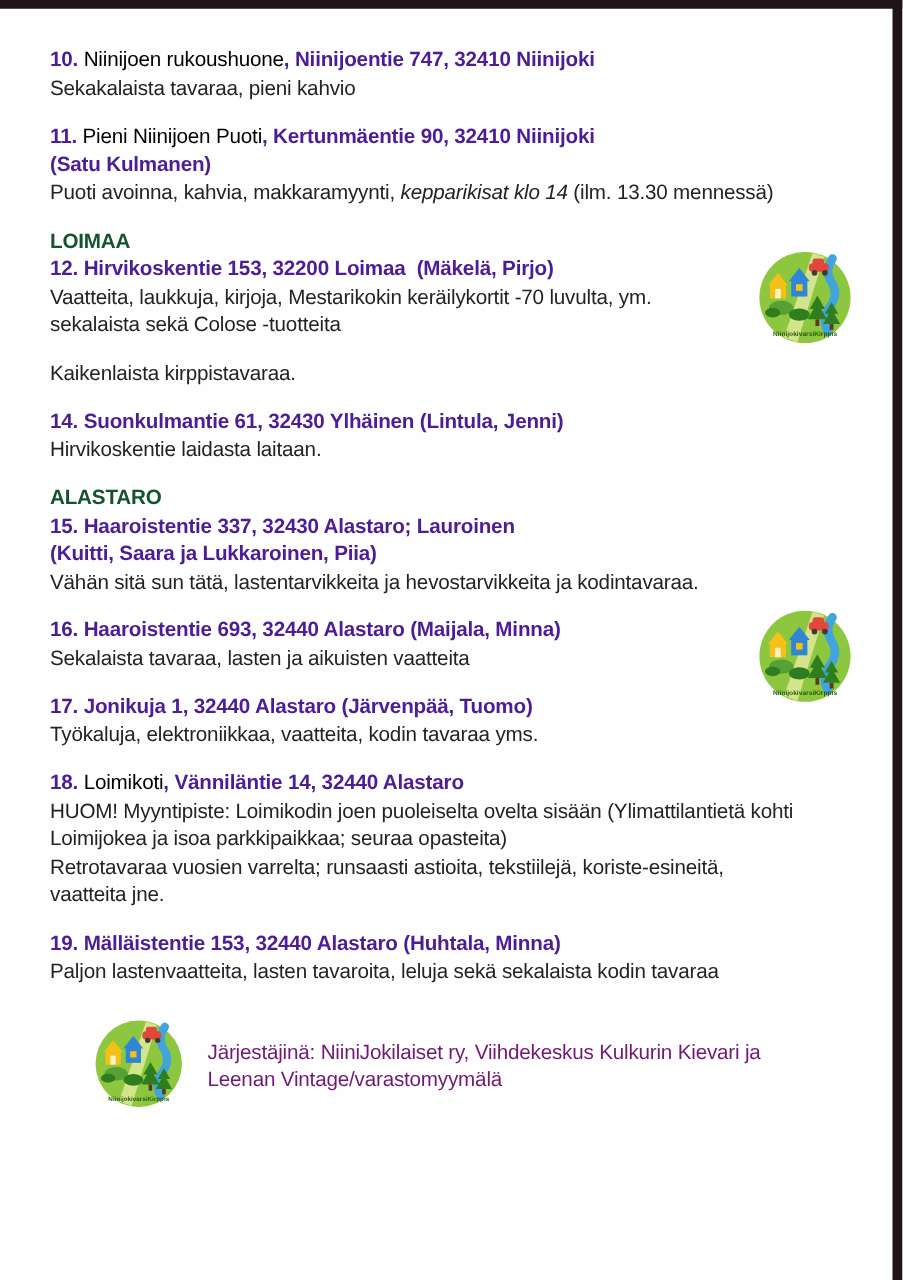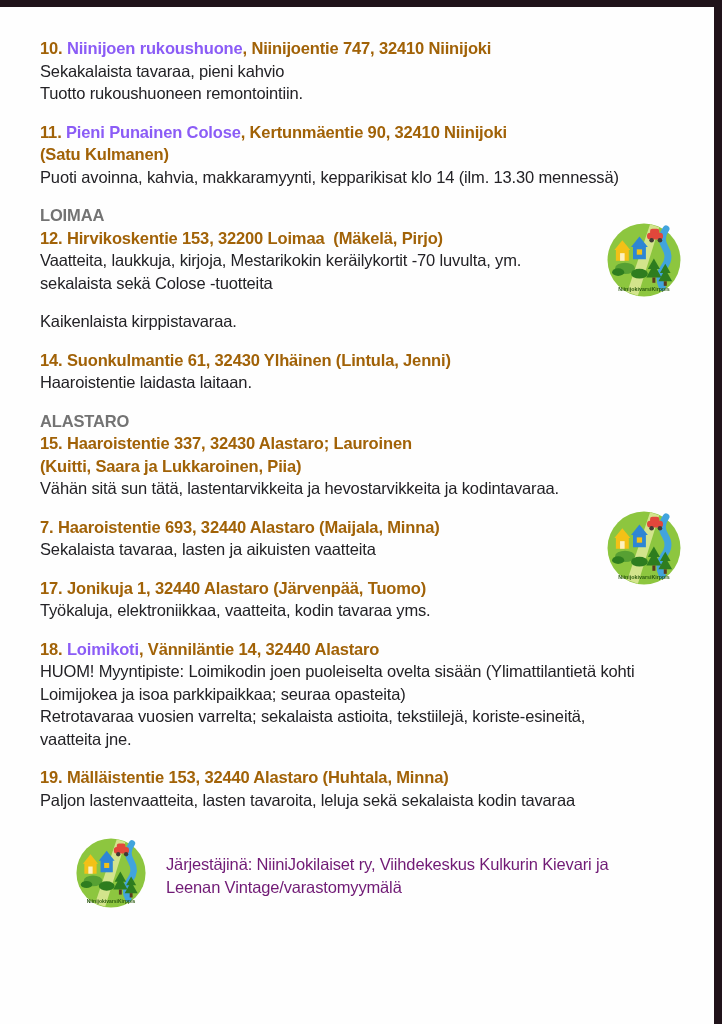--- a/index.html
+++ b/index.html
@@ -31,24 +31,24 @@
     position:relative;
     margin-bottom:16px;
   }
   .line{
     font-size:16.5px;
     line-height:22.5px;
     letter-spacing:-0.15px;
     color:#232226;
     white-space:pre; 
   }
-  .s-bold{font-weight:bold;color:#a16207;}
-  .s-blue-bold{font-weight:bold;color:#8b5cf6;}
-  .s-section{font-weight:bold;color:#737373;}
-  .s-italic{}
+  .s-bold{font-weight:bold;color:#4c1d95;}
+  .s-blue-bold{font-weight:normal;color:#000000;}
+  .s-section{font-weight:bold;color:#14532d;}
+  .s-italic{font-style:italic;}
   .s-regular{}
   
   .logo{
     position:absolute;
     right:-14px;
     width:76px;height:76px;
   }
   .logo svg{display:block;width:100%;height:100%;}
   #listing .block:nth-child(3) .logo{top:18px;}
   #listing .block:nth-child(7) .logo{top:-6px;}
@@ -73,24 +73,23 @@
 <body>
 
 <div class="page">
   <div class="frame-top"></div>
   <div class="frame-right"></div>
 
   <div class="content" id="listing">
       <div class="block">
         <div class="line"><span class="s-bold">10. </span><span class="s-blue-bold">Niinijoen rukoushuone</span><span class="s-bold">, Niinijoentie 747, 32410 Niinijoki</span></div>
         <div class="line"><span class="s-regular">Sekakalaista tavaraa, pieni kahvio</span></div>
-        <div class="line"><span class="s-regular">Tuotto rukoushuoneen remontointiin.</span></div>
-      </div>
-      <div class="block">
-        <div class="line"><span class="s-bold">11. </span><span class="s-blue-bold">Pieni Punainen Colose</span><span class="s-bold">, Kertunmäentie 90, 32410 Niinijoki</span></div>
+      </div>
+      <div class="block">
+        <div class="line"><span class="s-bold">11. </span><span class="s-blue-bold">Pieni Niinijoen Puoti</span><span class="s-bold">, Kertunmäentie 90, 32410 Niinijoki</span></div>
         <div class="line"><span class="s-bold">(Satu Kulmanen)</span></div>
         <div class="line"><span class="s-regular">Puoti avoinna, kahvia, makkaramyynti, </span><span class="s-italic">kepparikisat klo 14</span><span class="s-regular"> (ilm. 13.30 mennessä)</span></div>
       </div>
       <div class="block">
         <div class="line"><span class="s-section">LOIMAA</span></div>
         <div class="line"><span class="s-bold">12. Hirvikoskentie 153, 32200 Loimaa  (Mäkelä, Pirjo)</span></div>
         <div class="line"><span class="s-regular">Vaatteita, laukkuja, kirjoja, Mestarikokin keräilykortit -70 luvulta, ym.</span></div>
         <div class="line"><span class="s-regular">sekalaista sekä Colose -tuotteita</span></div>
         <div class="logo">
           <svg viewBox="0 0 100 100" xmlns="http://www.w3.org/2000/svg">
@@ -128,30 +127,30 @@
     </g>
     <text x="50" y="91" text-anchor="middle" font-size="7" font-weight="bold" class="c-text logo-label" fill="#2b5a0e">NiinijokivarsiKirppis</text>
   </svg>
         </div>
       </div>
       <div class="block">
         <div class="line"><span class="s-regular">Kaikenlaista kirppistavaraa.</span></div>
       </div>
       <div class="block">
         <div class="line"><span class="s-bold">14. Suonkulmantie 61, 32430 Ylhäinen (Lintula, Jenni)</span></div>
-        <div class="line"><span class="s-regular">Haaroistentie laidasta laitaan.</span></div>
+        <div class="line"><span class="s-regular">Hirvikoskentie laidasta laitaan.</span></div>
       </div>
       <div class="block">
         <div class="line"><span class="s-section">ALASTARO</span></div>
         <div class="line"><span class="s-bold">15. Haaroistentie 337, 32430 Alastaro; Lauroinen</span></div>
         <div class="line"><span class="s-bold">(Kuitti, Saara ja Lukkaroinen, Piia)</span></div>
         <div class="line"><span class="s-regular">Vähän sitä sun tätä, lastentarvikkeita ja hevostarvikkeita ja kodintavaraa.</span></div>
       </div>
       <div class="block">
-        <div class="line"><span class="s-bold">7. Haaroistentie 693, 32440 Alastaro (Maijala, Minna)</span></div>
+        <div class="line"><span class="s-bold">16. Haaroistentie 693, 32440 Alastaro (Maijala, Minna)</span></div>
         <div class="line"><span class="s-regular">Sekalaista tavaraa, lasten ja aikuisten vaatteita</span></div>
         <div class="logo">
           <svg viewBox="0 0 100 100" xmlns="http://www.w3.org/2000/svg">
     <circle cx="50" cy="50" r="48" class="c-circle" fill="#8dc63f"></circle>
     <polygon points="58,3 70,7 42,97 28,92" class="c-road" fill="#d3e48c"></polygon>
     <path d="M79 9 q -9 13 -1 25 q 8 13 -2 26 q -9 12 -2 26" fill="none" class="c-river" stroke-width="9" stroke-linecap="round" stroke="#41a4dd"></path>
     <g>
       <rect x="58" y="9" width="12" height="8" rx="3" class="c-car" fill="#e2473b"></rect>
       <rect x="54" y="14" width="21" height="9" rx="4" class="c-car" fill="#e2473b"></rect>
       <circle cx="60" cy="24" r="3" fill="#403a33"></circle>
@@ -185,21 +184,21 @@
         </div>
       </div>
       <div class="block">
         <div class="line"><span class="s-bold">17. Jonikuja 1, 32440 Alastaro (Järvenpää, Tuomo)</span></div>
         <div class="line"><span class="s-regular">Työkaluja, elektroniikkaa, vaatteita, kodin tavaraa yms.</span></div>
       </div>
       <div class="block">
         <div class="line"><span class="s-bold">18. </span><span class="s-blue-bold">Loimikoti</span><span class="s-bold">, Vänniläntie 14, 32440 Alastaro</span></div>
         <div class="line"><span class="s-regular">HUOM! Myyntipiste: Loimikodin joen puoleiselta ovelta sisään (Ylimattilantietä kohti</span></div>
         <div class="line"><span class="s-regular">Loimijokea ja isoa parkkipaikkaa; seuraa opasteita)</span></div>
-        <div class="line"><span class="s-regular">Retrotavaraa vuosien varrelta; sekalaista astioita, tekstiilejä, koriste-esineitä,</span></div>
+        <div class="line"><span class="s-regular">Retrotavaraa vuosien varrelta; runsaasti astioita, tekstiilejä, koriste-esineitä,</span></div>
         <div class="line"><span class="s-regular">vaatteita jne.</span></div>
       </div>
       <div class="block">
         <div class="line"><span class="s-bold">19. Mälläistentie 153, 32440 Alastaro (Huhtala, Minna)</span></div>
         <div class="line"><span class="s-regular">Paljon lastenvaatteita, lasten tavaroita, leluja sekä sekalaista kodin tavaraa</span></div>
       </div>
     </div>
 
   <div class="footer">
     <div class="footer-logo" id="footer-logo">

